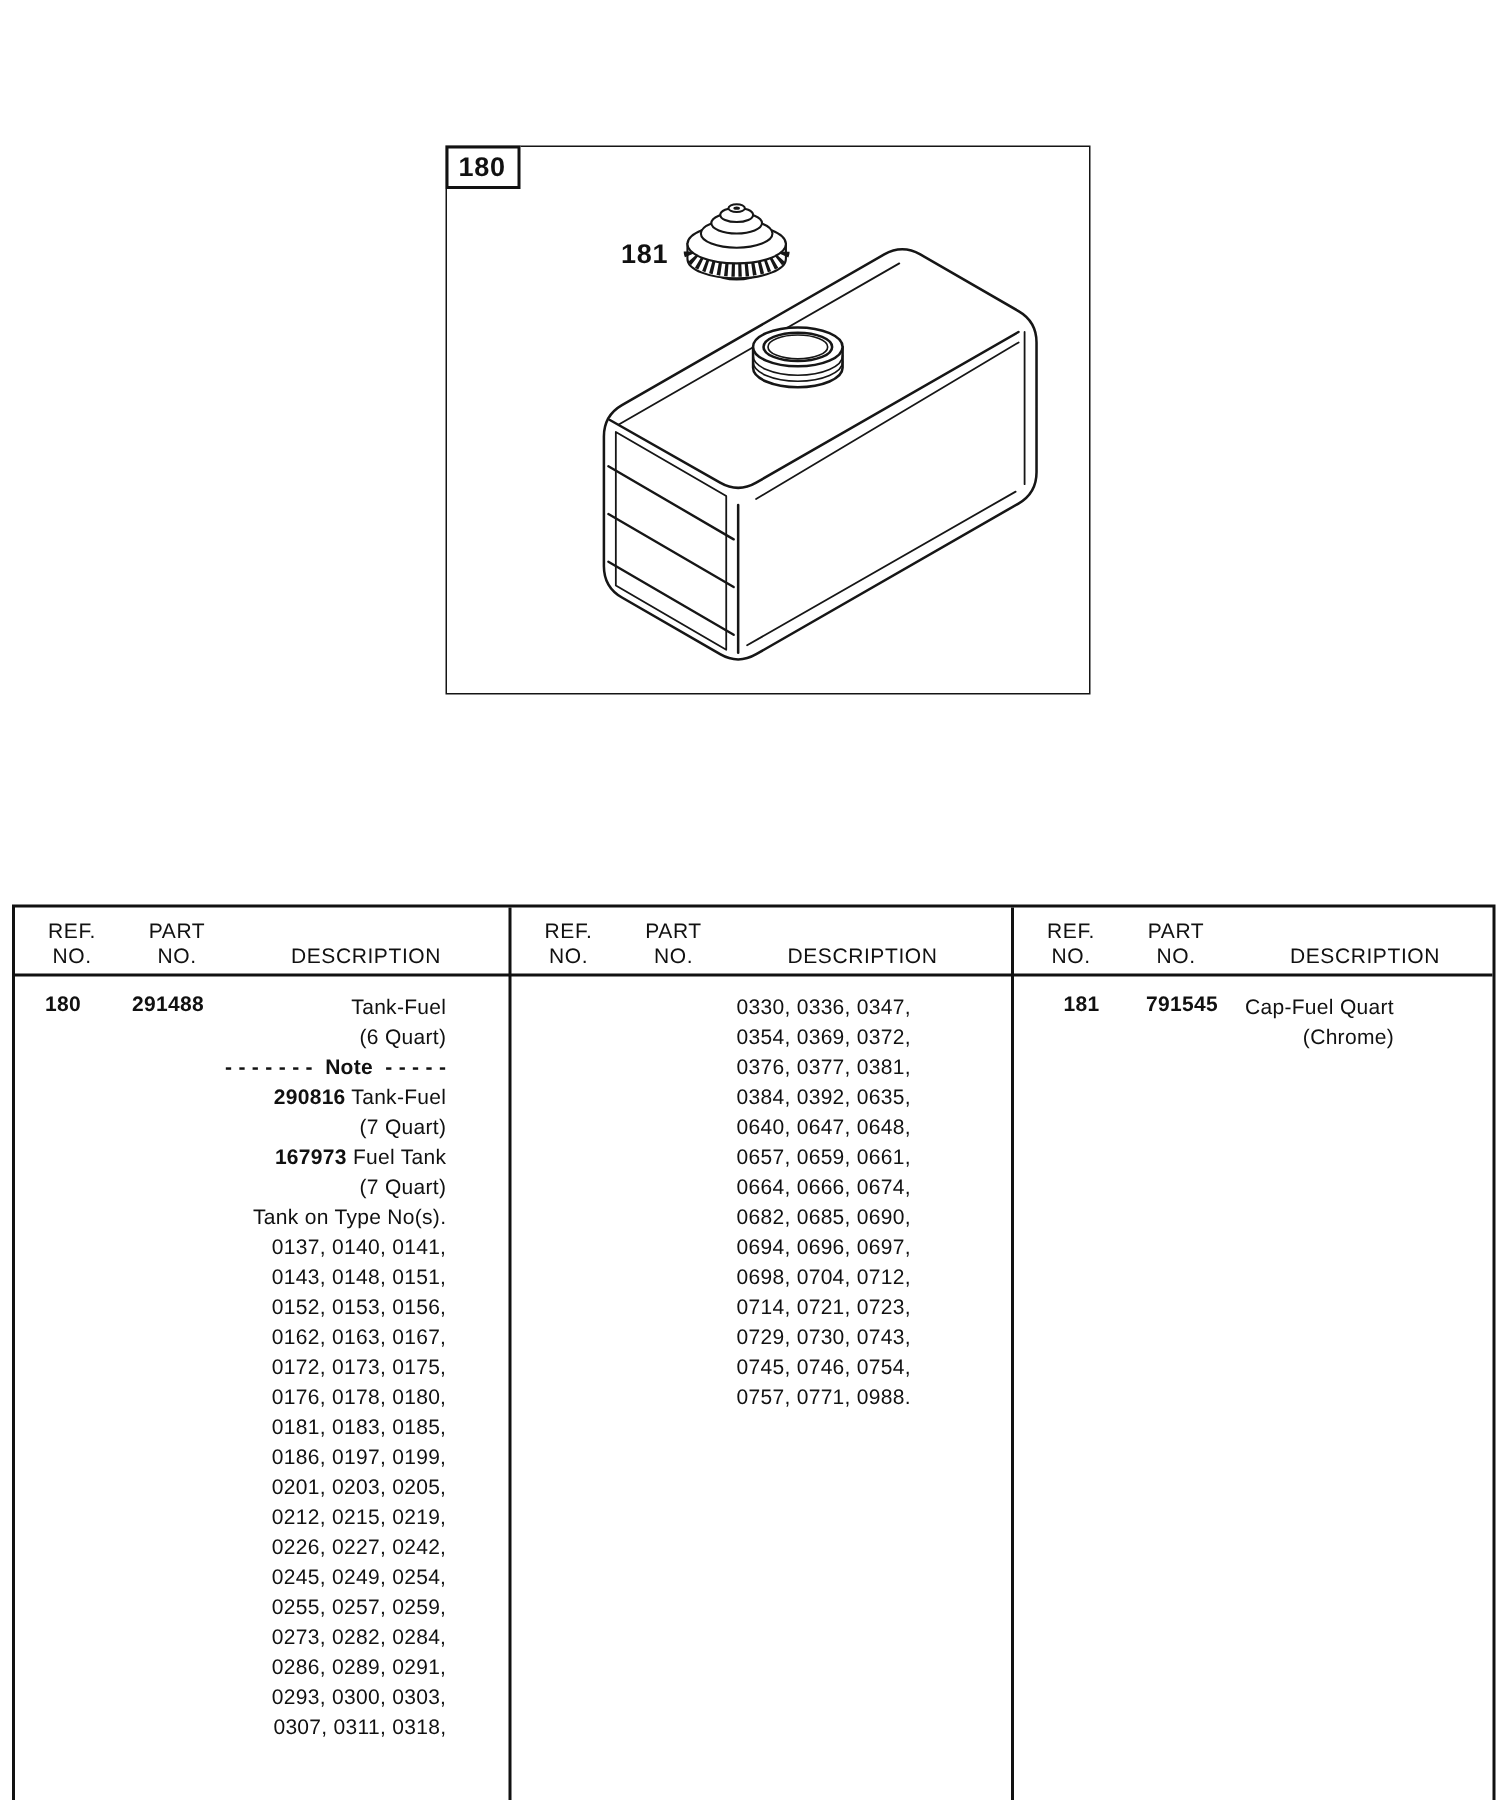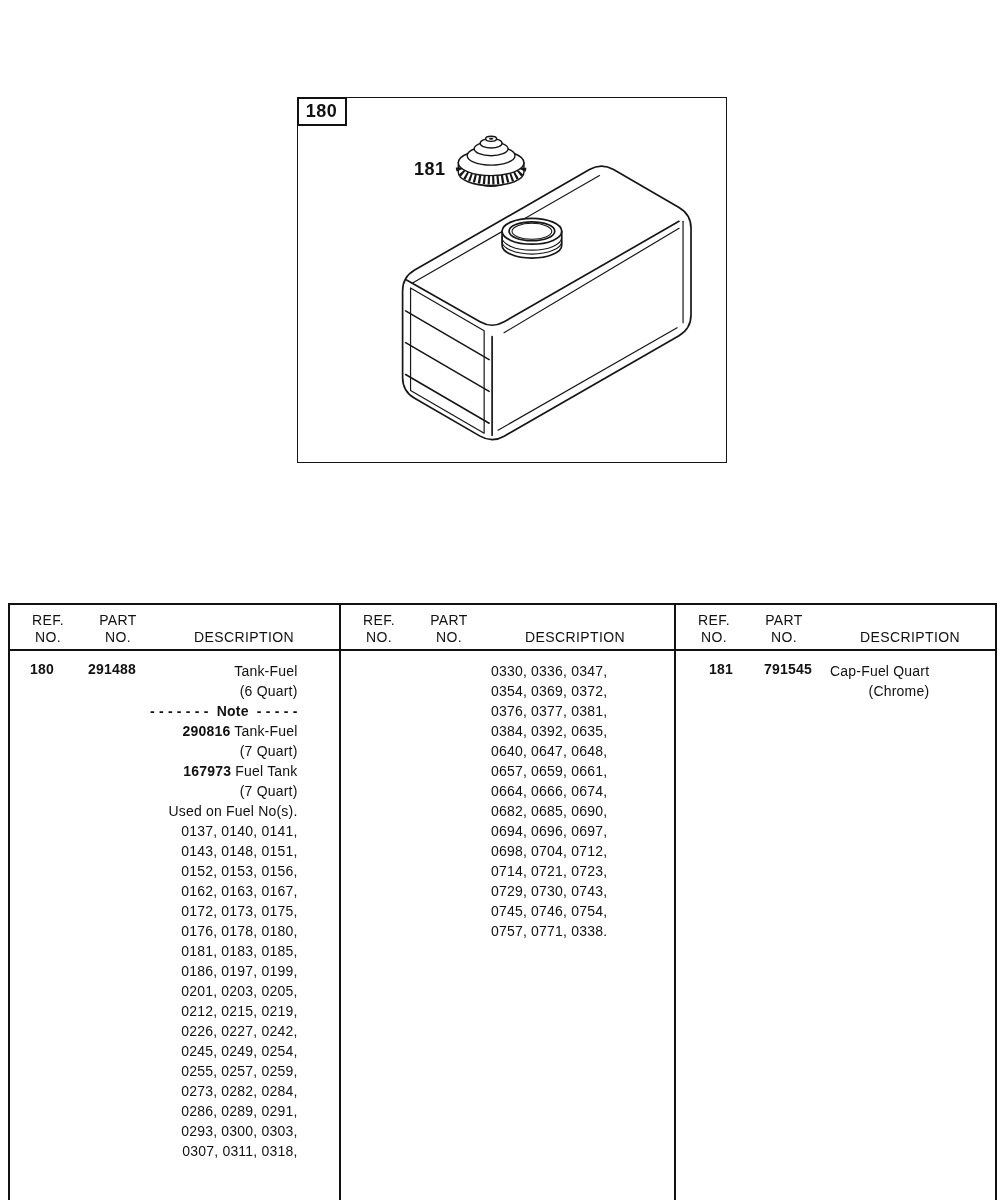--- a/index.html
+++ b/index.html
@@ -119,21 +119,21 @@
     <div class="ref-val">180</div>
     <div class="part-val">291488</div>
     <div class="desc">
         <div class="desc-line">Tank-Fuel</div>
         <div class="desc-line">(6 Quart)</div>
         <div class="desc-line" style="font-weight: 700;">- - - - - - -  Note  - - - - -</div>
         <div class="desc-line"><b>290816</b> Tank-Fuel</div>
         <div class="desc-line">(7 Quart)</div>
         <div class="desc-line"><b>167973</b> Fuel Tank</div>
         <div class="desc-line">(7 Quart)</div>
-        <div class="desc-line">Used on Fuel No(s).</div>
+        <div class="desc-line">Tank on Type No(s).</div>
         <div class="desc-line">0137, 0140, 0141,</div>
         <div class="desc-line">0143, 0148, 0151,</div>
         <div class="desc-line">0152, 0153, 0156,</div>
         <div class="desc-line">0162, 0163, 0167,</div>
         <div class="desc-line">0172, 0173, 0175,</div>
         <div class="desc-line">0176, 0178, 0180,</div>
         <div class="desc-line">0181, 0183, 0185,</div>
         <div class="desc-line">0186, 0197, 0199,</div>
         <div class="desc-line">0201, 0203, 0205,</div>
         <div class="desc-line">0212, 0215, 0219,</div>
@@ -166,21 +166,21 @@
         <div class="desc-line">0384, 0392, 0635,</div>
         <div class="desc-line">0640, 0647, 0648,</div>
         <div class="desc-line">0657, 0659, 0661,</div>
         <div class="desc-line">0664, 0666, 0674,</div>
         <div class="desc-line">0682, 0685, 0690,</div>
         <div class="desc-line">0694, 0696, 0697,</div>
         <div class="desc-line">0698, 0704, 0712,</div>
         <div class="desc-line">0714, 0721, 0723,</div>
         <div class="desc-line">0729, 0730, 0743,</div>
         <div class="desc-line">0745, 0746, 0754,</div>
-        <div class="desc-line">0757, 0771, 0338.</div>
+        <div class="desc-line">0757, 0771, 0988.</div>
       </div>
   </div>
 
   <div class="col-group" style="left:666px;width:321px;--rx:33px;--px:88px;--dx:154px">
     <div class="hdr hdr-ref">
       <div>REF.</div>
       <div>NO.</div>
     </div>
     <div class="hdr hdr-part">
       <div>PART</div>

